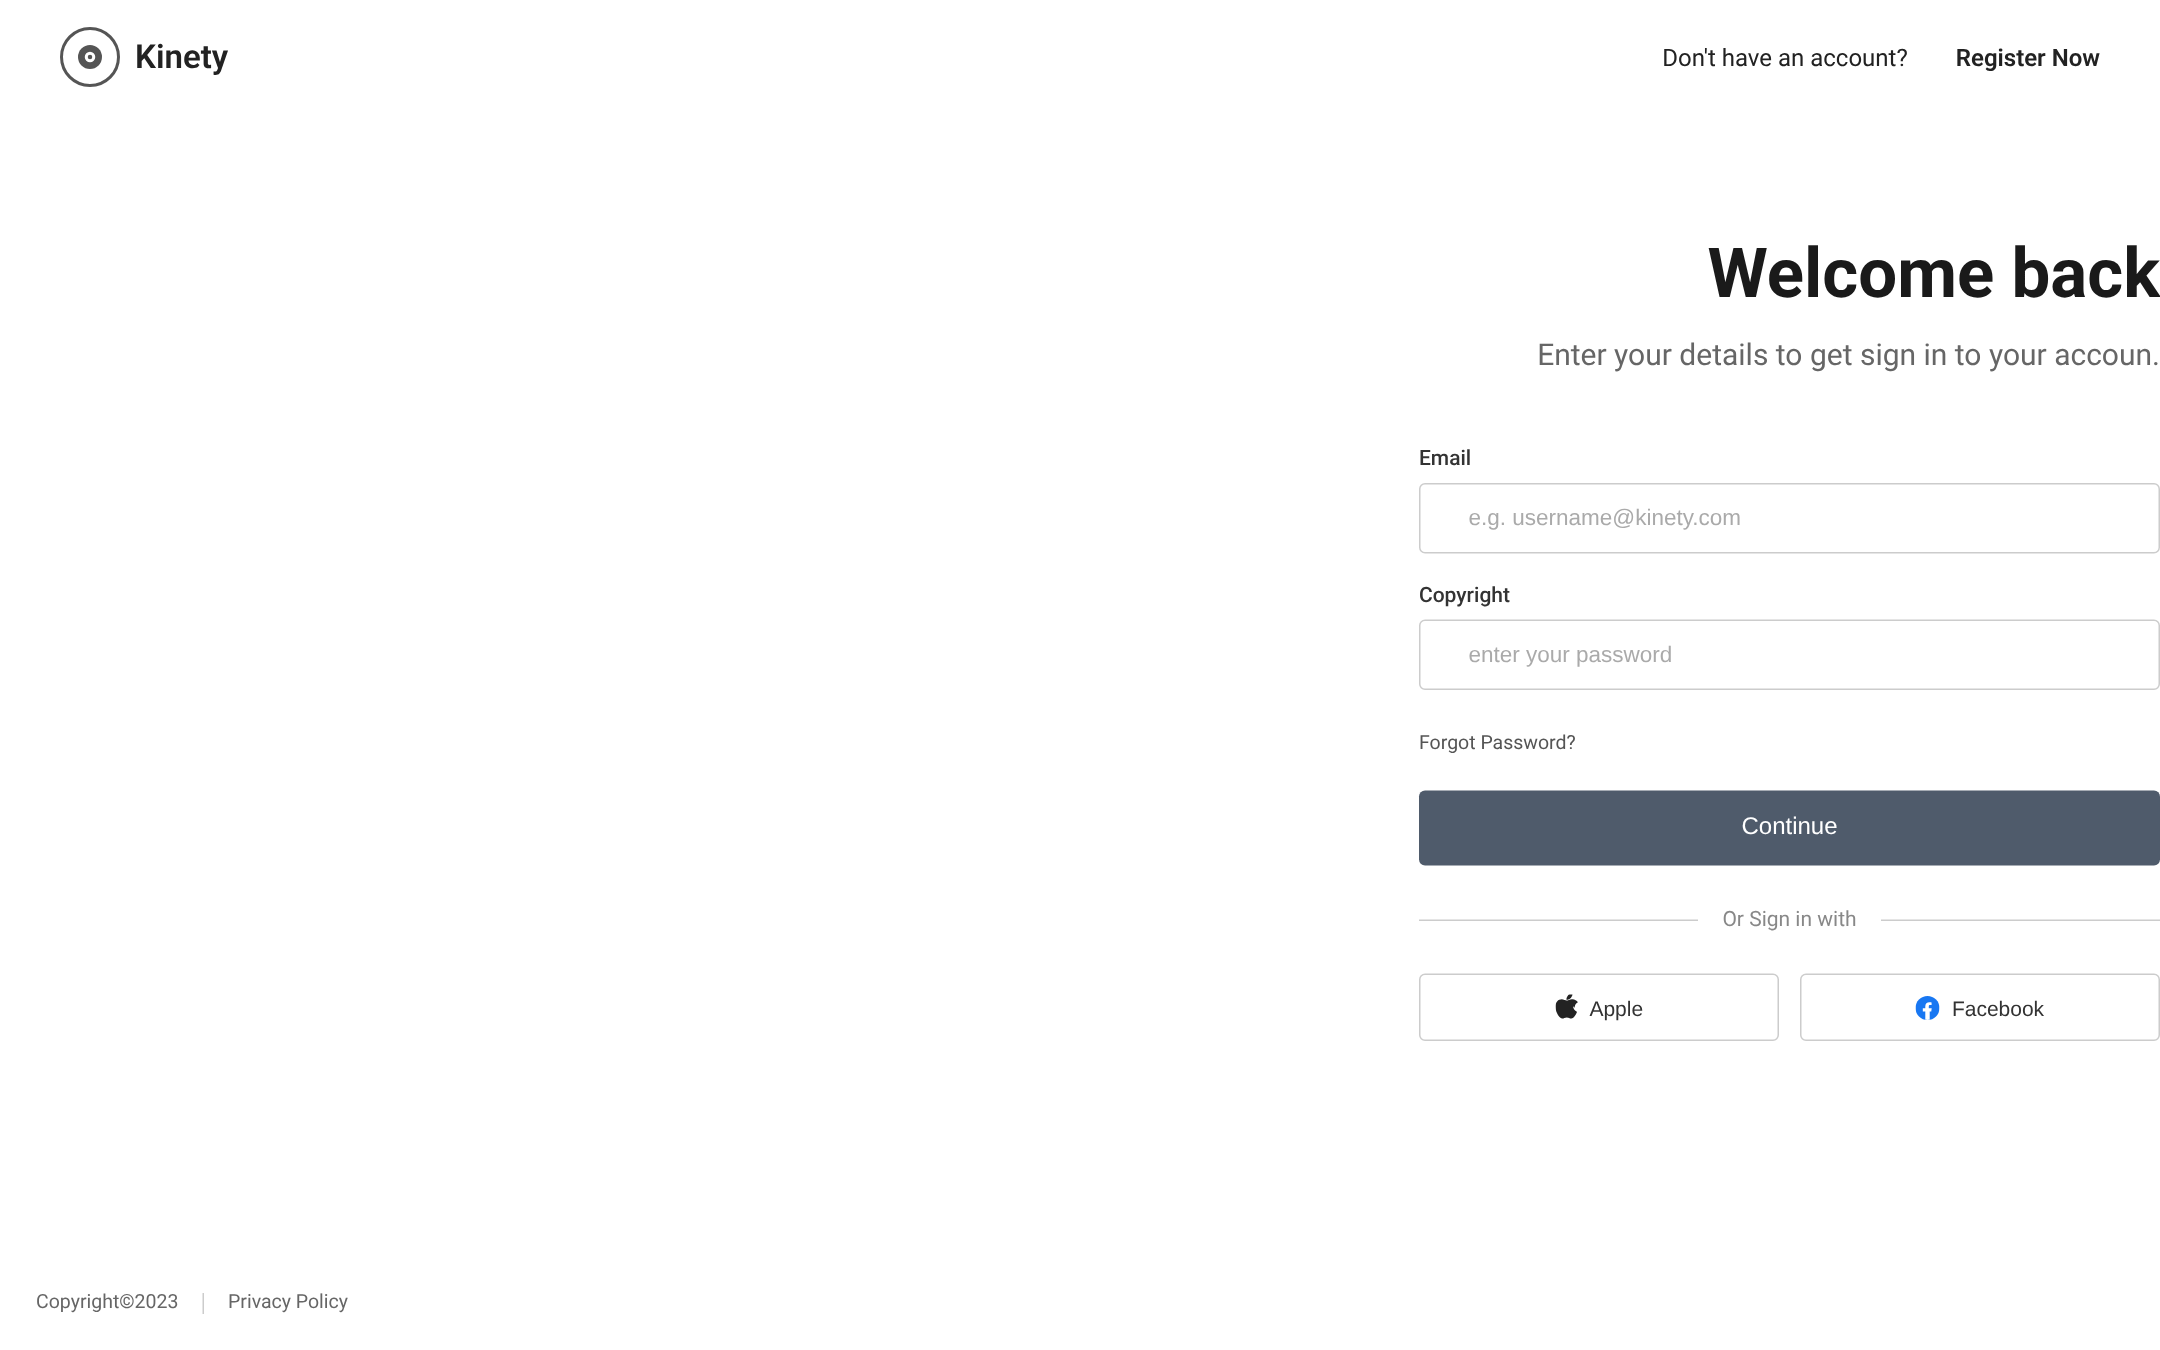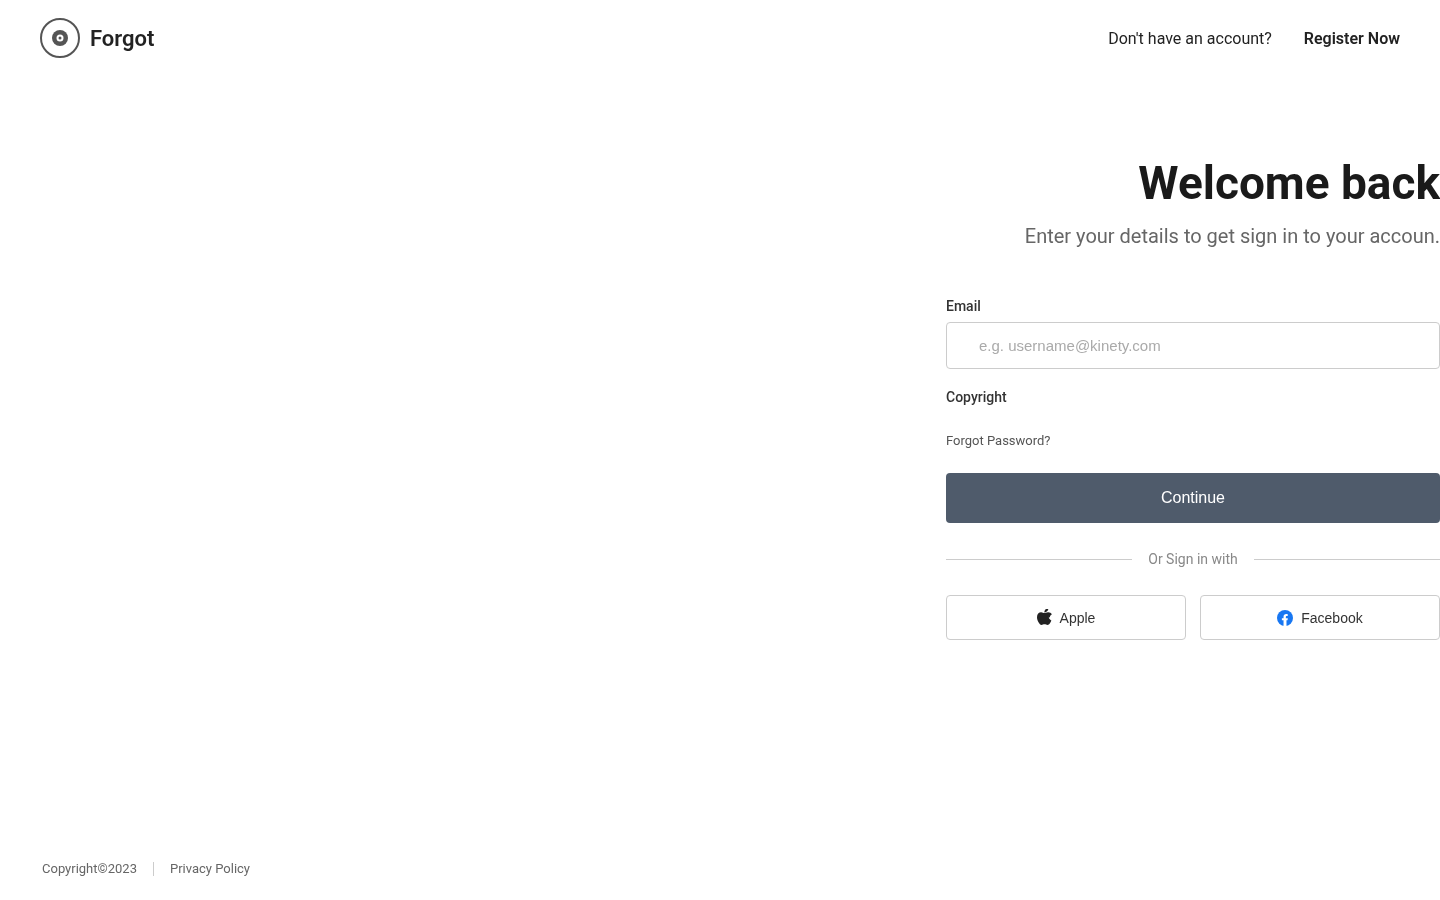--- a/index.html
+++ b/index.html
@@ -156,21 +156,21 @@
       align-items: center;
       justify-content: center;
       gap: 8px;
     }
 
     
     .footer {
       display: flex;
       align-items: center;
       gap: 16px;
-      padding: 24px 42px;
+      padding: 24px 24px;
       font-size: 13px;
       color: #666;
     }
 
     .footer-divider {
       width: 1px;
       height: 14px;
       background: #ccc;
     }
 
@@ -184,21 +184,21 @@
 <body>
 
 <header class="header">
   <div class="logo-area">
     <svg class="logo-icon" viewBox="0 0 40 40" fill="none" xmlns="http://www.w3.org/2000/svg">
       <circle cx="20" cy="20" r="19" stroke="#555" stroke-width="2" fill="none"></circle>
       <circle cx="20" cy="20" r="8" fill="#555"></circle>
       <circle cx="20" cy="20" r="3.5" fill="white"></circle>
       <circle cx="20" cy="20" r="1.5" fill="#555"></circle>
     </svg>
-    <span class="logo-name">Forgot</span>
+    <span class="logo-name">Kinety</span>
   </div>
   <div class="header-right">
     <span>
       <span>Don't have an account?</span>
       <span style="font-weight:600; margin-left:0; cursor:pointer;padding-left:28px;">Register Now</span>
     </span>
   </div>
 </header>
 
 <main class="main">
@@ -209,20 +209,21 @@
 
     
     <div class="form-group">
       <label class="form-label">Email</label>
       <input class="form-input" type="email" placeholder="e.g. username@kinety.com" style="">
     </div>
 
     
     <div class="form-group">
       <label class="form-label">Copyright</label>
+      <input class="form-input" type="password" placeholder="enter your password" style="">
     </div>
 
     
     <span class="forgot-password">Forgot Password?</span>
 
     
     <button class="continue-btn">Continue</button>
 
     
     <div class="divider">

